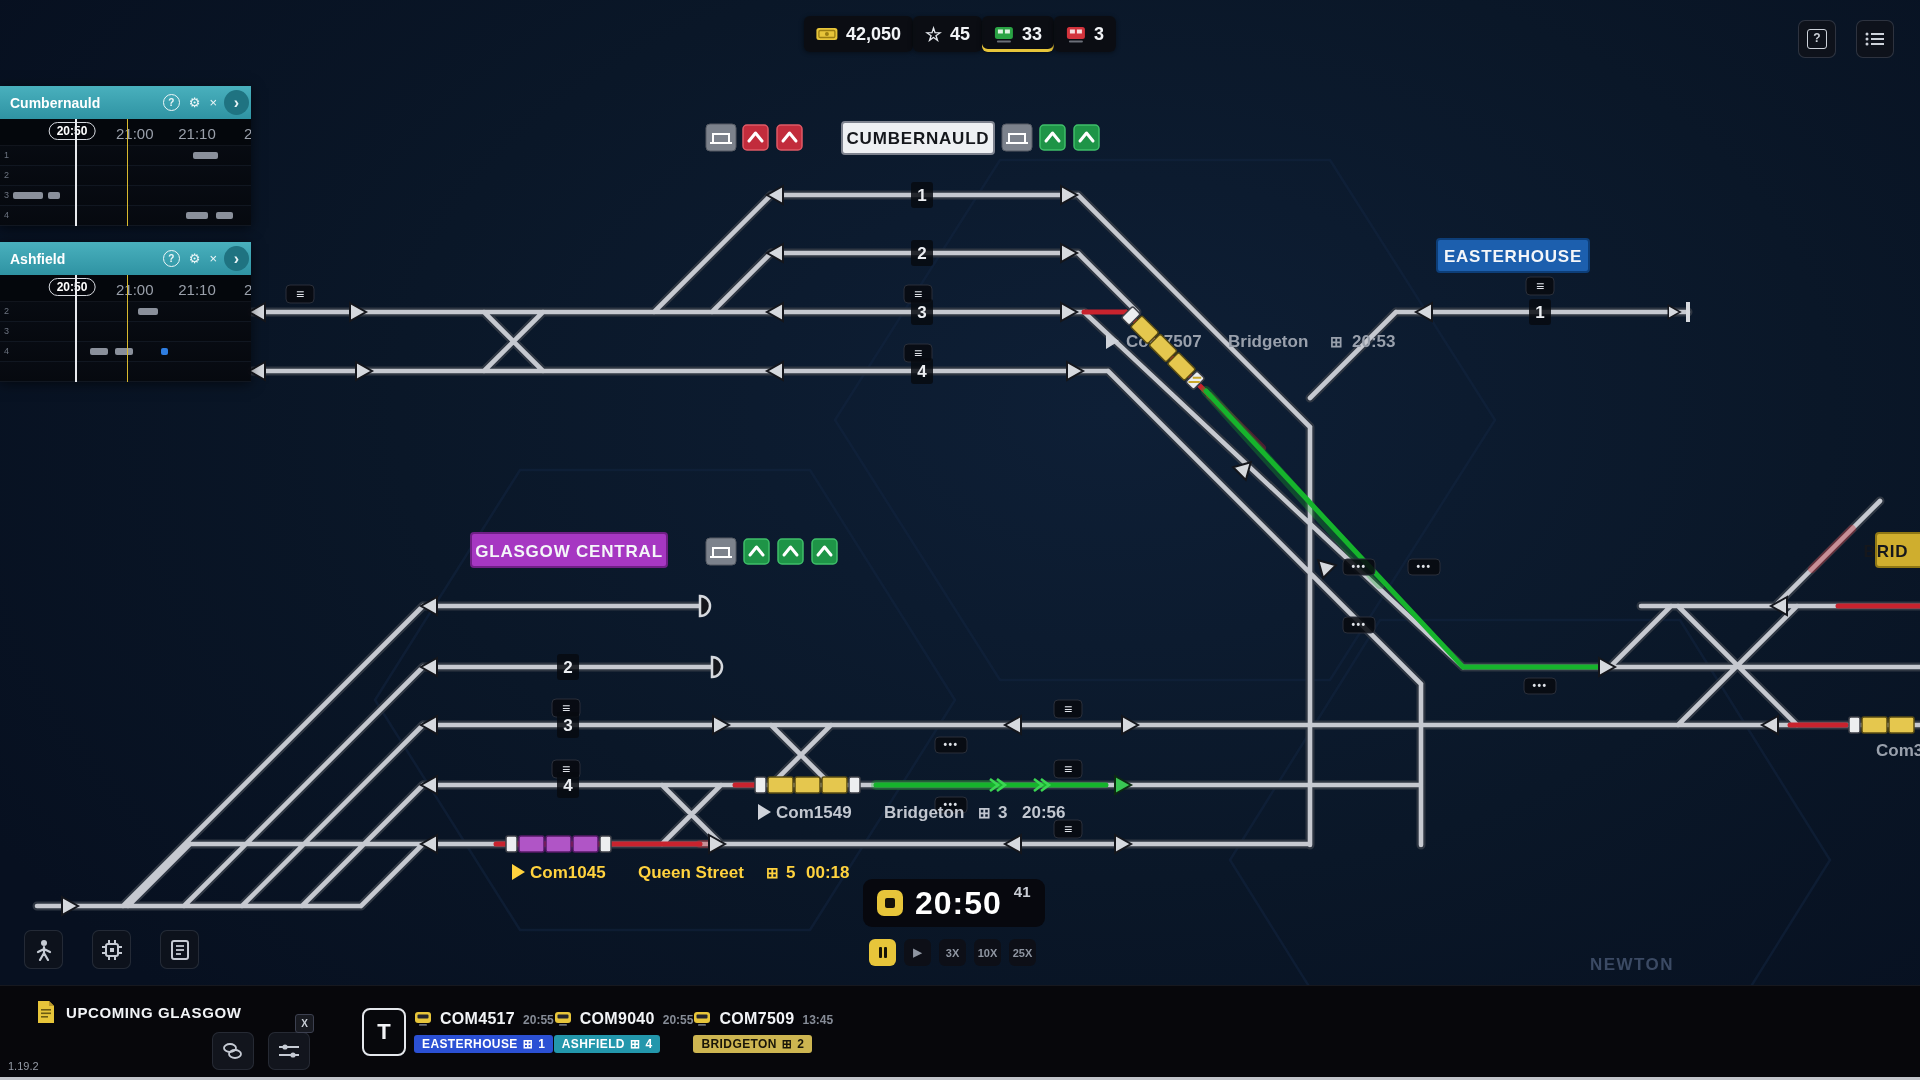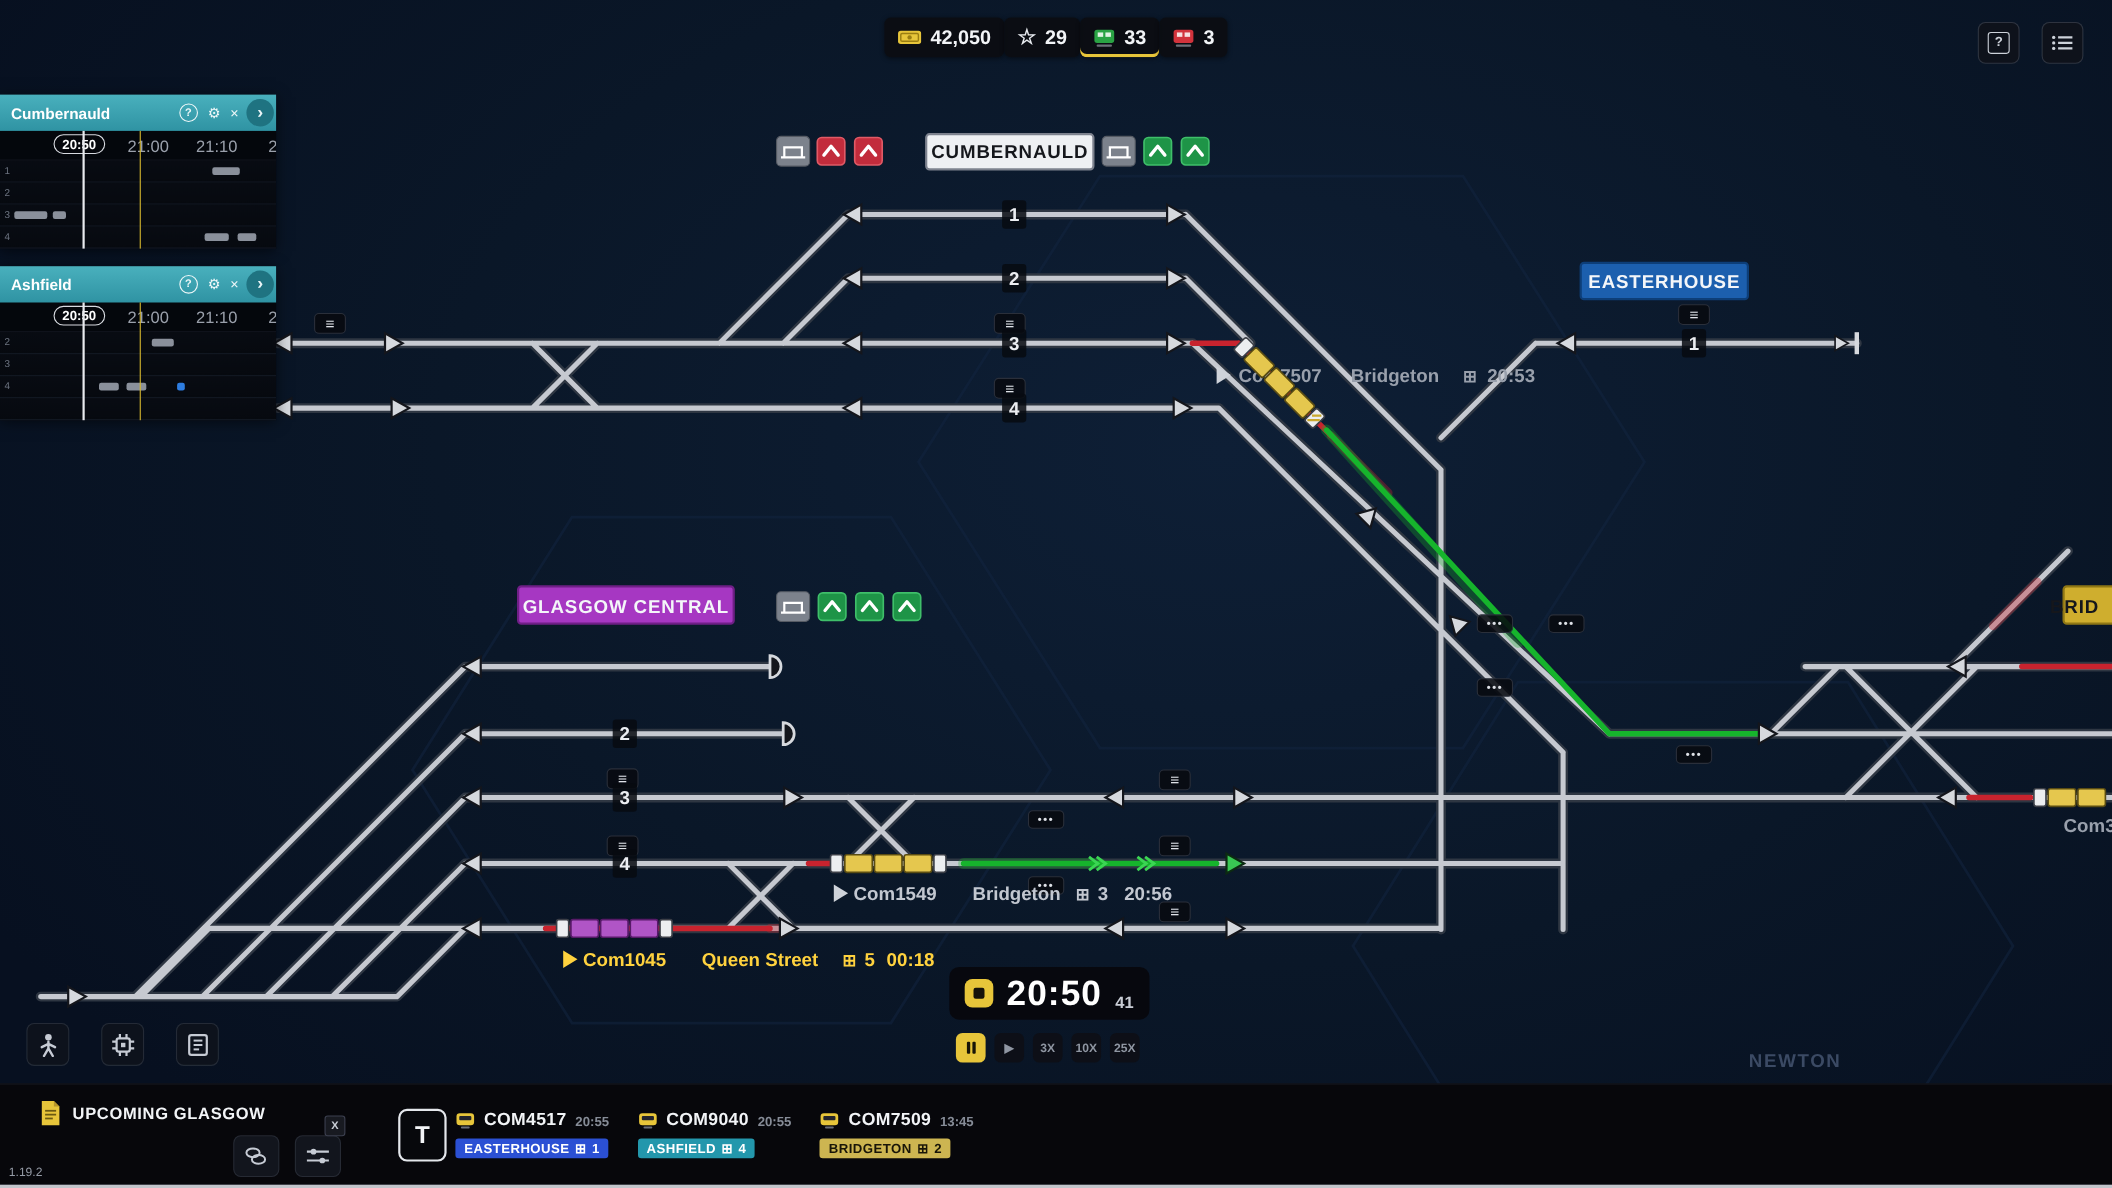--- a/index.html
+++ b/index.html
@@ -65,37 +65,37 @@
 
   .topright{position:absolute;top:20px;right:26px;display:flex;gap:20px;z-index:6;}
   .tr-btn{width:36px;height:36px;background:rgba(16,18,26,.82);border:1px solid rgba(130,140,158,.28);border-radius:7px;display:flex;align-items:center;justify-content:center;color:#cdd2da;}
   .q-in{width:18px;height:18px;border:1.7px solid #cdd2da;border-radius:3px;font-size:12px;font-weight:bold;line-height:17px;text-align:center;}
 
   
   .clockbox{position:absolute;left:863px;top:879px;height:48px;background:rgba(7,8,13,.93);border-radius:9px;display:flex;align-items:center;padding:0 14px;gap:12px;z-index:6;}
   .clock-ic{width:26px;height:26px;background:#e7c53a;border-radius:7px;display:flex;align-items:center;justify-content:center;}
   .clock-ic::after{content:"";width:10px;height:10px;background:#15120a;border-radius:2px;}
   .clock-time{font-size:32px;font-weight:bold;color:#fff;letter-spacing:1px;}
-  .clock-sec{font-size:15px;font-weight:bold;color:#c9cdd5;align-self:flex-start;margin-top:24px;}
+  .clock-sec{font-size:15px;font-weight:bold;color:#c9cdd5;align-self:flex-start;margin-top:4px;}
   .speedrow{position:absolute;left:869px;top:939px;display:flex;gap:8px;z-index:6;}
   .sp-btn{width:27px;height:27px;border-radius:6px;background:rgba(14,15,22,.92);color:#8f96a2;display:flex;align-items:center;justify-content:center;font-weight:bold;font-size:11px;}
   .sp-btn.pause{background:#e7c53a;gap:2px;}
   .pbar{width:3px;height:11px;background:#171407;border-radius:1px;}
 
   .mapbtns{position:absolute;left:24px;top:930px;display:flex;gap:29px;z-index:6;}
   .map-btn{width:37px;height:37px;border-radius:7px;background:rgba(15,19,27,.78);border:1px solid rgba(120,132,150,.22);display:flex;align-items:center;justify-content:center;}
 
   
   .bottombar{position:absolute;left:0;right:0;bottom:3px;height:91px;background:#07070b;border-top:1px solid #16181f;z-index:7;}
   .bb-title{position:absolute;left:36px;top:14px;display:flex;gap:10px;align-items:center;color:#f2f4f7;font-weight:bold;font-size:15px;letter-spacing:.6px;}
   .bb-btns{position:absolute;left:212px;top:46px;display:flex;gap:14px;}
   .bb-btn{width:40px;height:36px;background:rgba(20,23,31,.9);border:1px solid rgba(120,132,150,.2);border-radius:7px;display:flex;align-items:center;justify-content:center;}
   .bb-x{position:absolute;left:295px;top:28px;width:17px;height:17px;background:#181a21;border:1px solid #3c4050;border-radius:3px;color:#c9ced6;font-size:10px;font-weight:bold;display:flex;align-items:center;justify-content:center;z-index:2;}
   .t-btn{position:absolute;left:362px;top:22px;width:40px;height:44px;border:2.5px solid #e4e7ec;border-radius:8px;color:#f2f4f7;font-size:22px;font-weight:bold;display:flex;align-items:center;justify-content:center;background:rgba(8,9,13,.5);}
-  .entries{position:absolute;left:414px;top:24px;display:flex;gap:26px;}
+  .entries{position:absolute;left:414px;top:24px;display:flex;}
   .entry{display:flex;flex-direction:column;gap:7px;}
   .entry-top{display:flex;align-items:center;gap:8px;}
   .eid{color:#f2f4f7;font-weight:bold;font-size:16px;letter-spacing:.3px;}
   .etime{color:#868c97;font-size:12px;font-weight:bold;margin-top:2px;}
   .badge{display:flex;align-items:center;gap:5px;padding:2px 8px;border-radius:3px;font-weight:bold;font-size:12px;letter-spacing:.4px;width:max-content;}
   .badge-blue{background:#2b50d4;color:#fff;}
   .badge-teal{background:#2397ac;color:#fff;}
   .badge-gold{background:#cdb551;color:#191508;}
   .version{position:absolute;left:8px;bottom:5px;color:#959ba6;font-size:11px;z-index:8;margin-top:20px;}
   .bottomstrip{position:absolute;left:0;right:0;bottom:0;height:3px;background:#c2c5cb;z-index:9;}
@@ -403,21 +403,21 @@
   <div class="stat">
     <svg width="22" height="16">
         <rect x="0.5" y="2" width="21" height="12" rx="2.5" fill="#e7c53a"></rect>
         <rect x="3" y="4.5" width="16" height="7" rx="1.2" fill="none" stroke="#9a7d12" stroke-width="1.3"></rect>
         <circle cx="11" cy="8" r="2" fill="#9a7d12"></circle>
       </svg>
     <span>42,050</span>
   </div>
   <div class="stat">
     <span class="star-g">☆</span>
-    <span>29</span>
+    <span>45</span>
   </div>
   <div class="stat sel">
     <svg width="20" height="17">
         <rect x="1" y="1" width="18" height="12" rx="2.5" fill="#2aa344"></rect>
         <rect x="4" y="3.5" width="5" height="4" fill="#dff2e2"></rect>
         <rect x="11" y="3.5" width="5" height="4" fill="#dff2e2"></rect>
         <rect x="3" y="14.5" width="14" height="2" rx="1" fill="#6b6f78"></rect>
       </svg>
     <span>33</span>
   </div>

